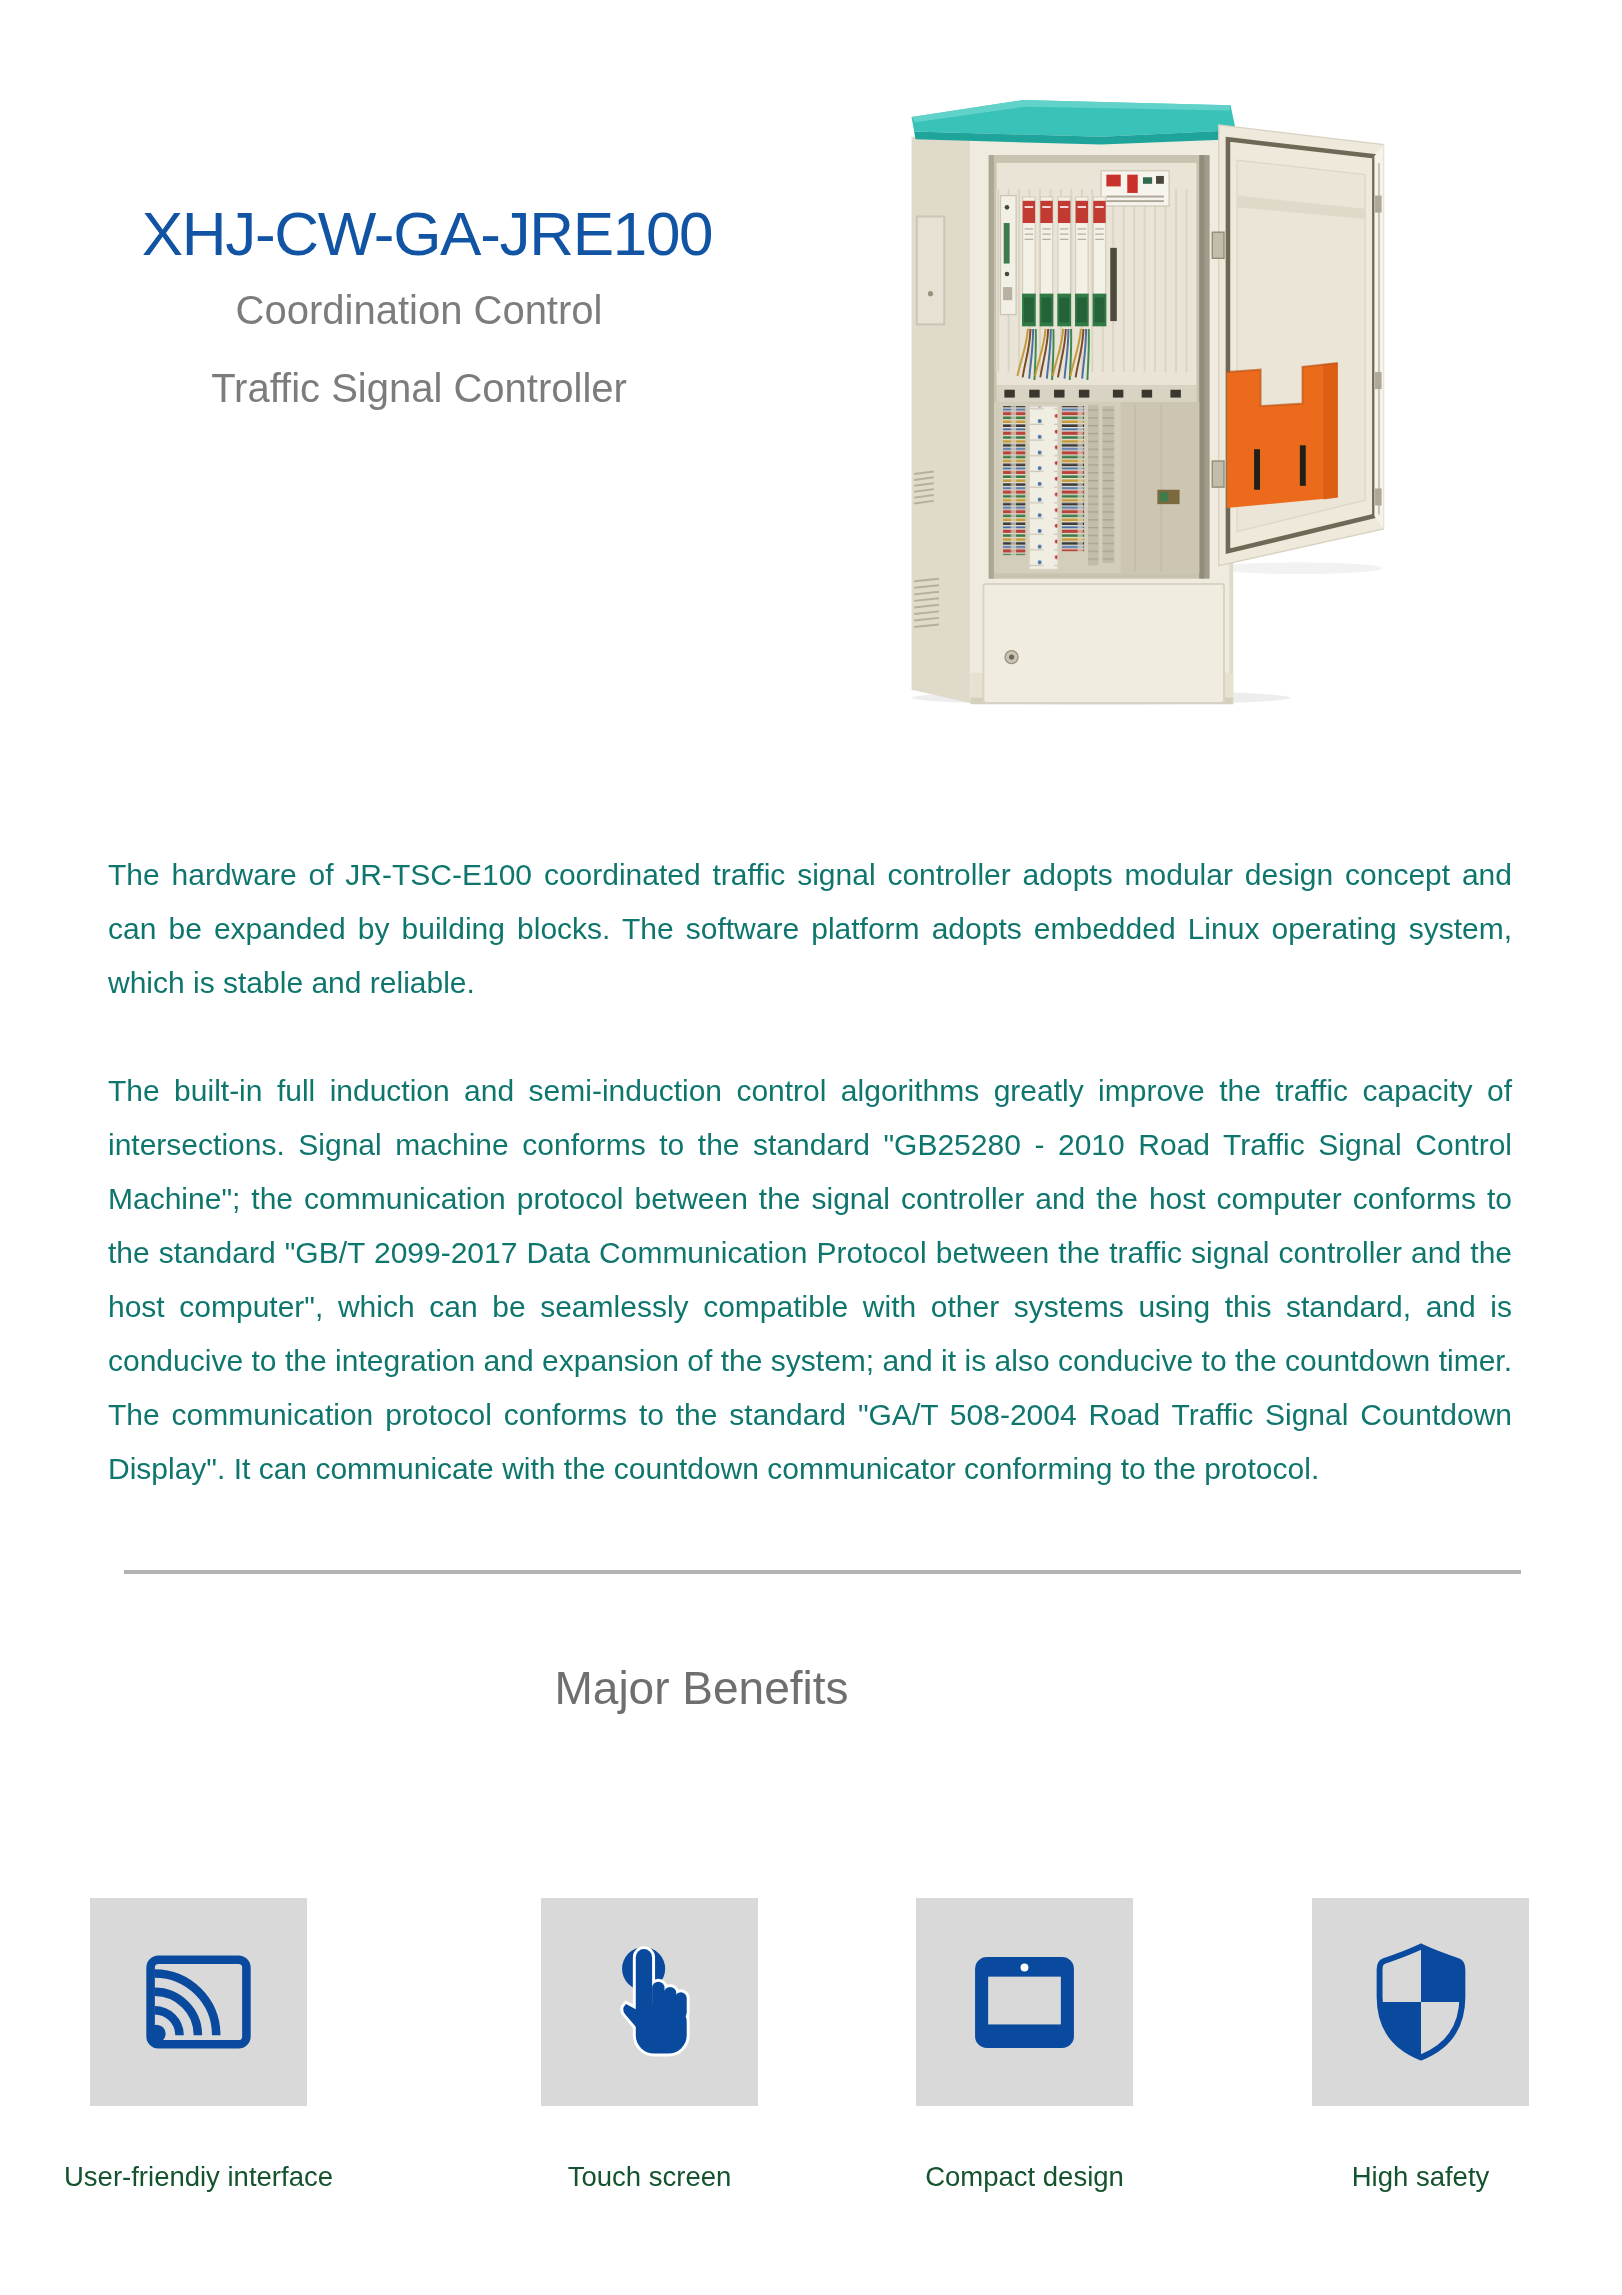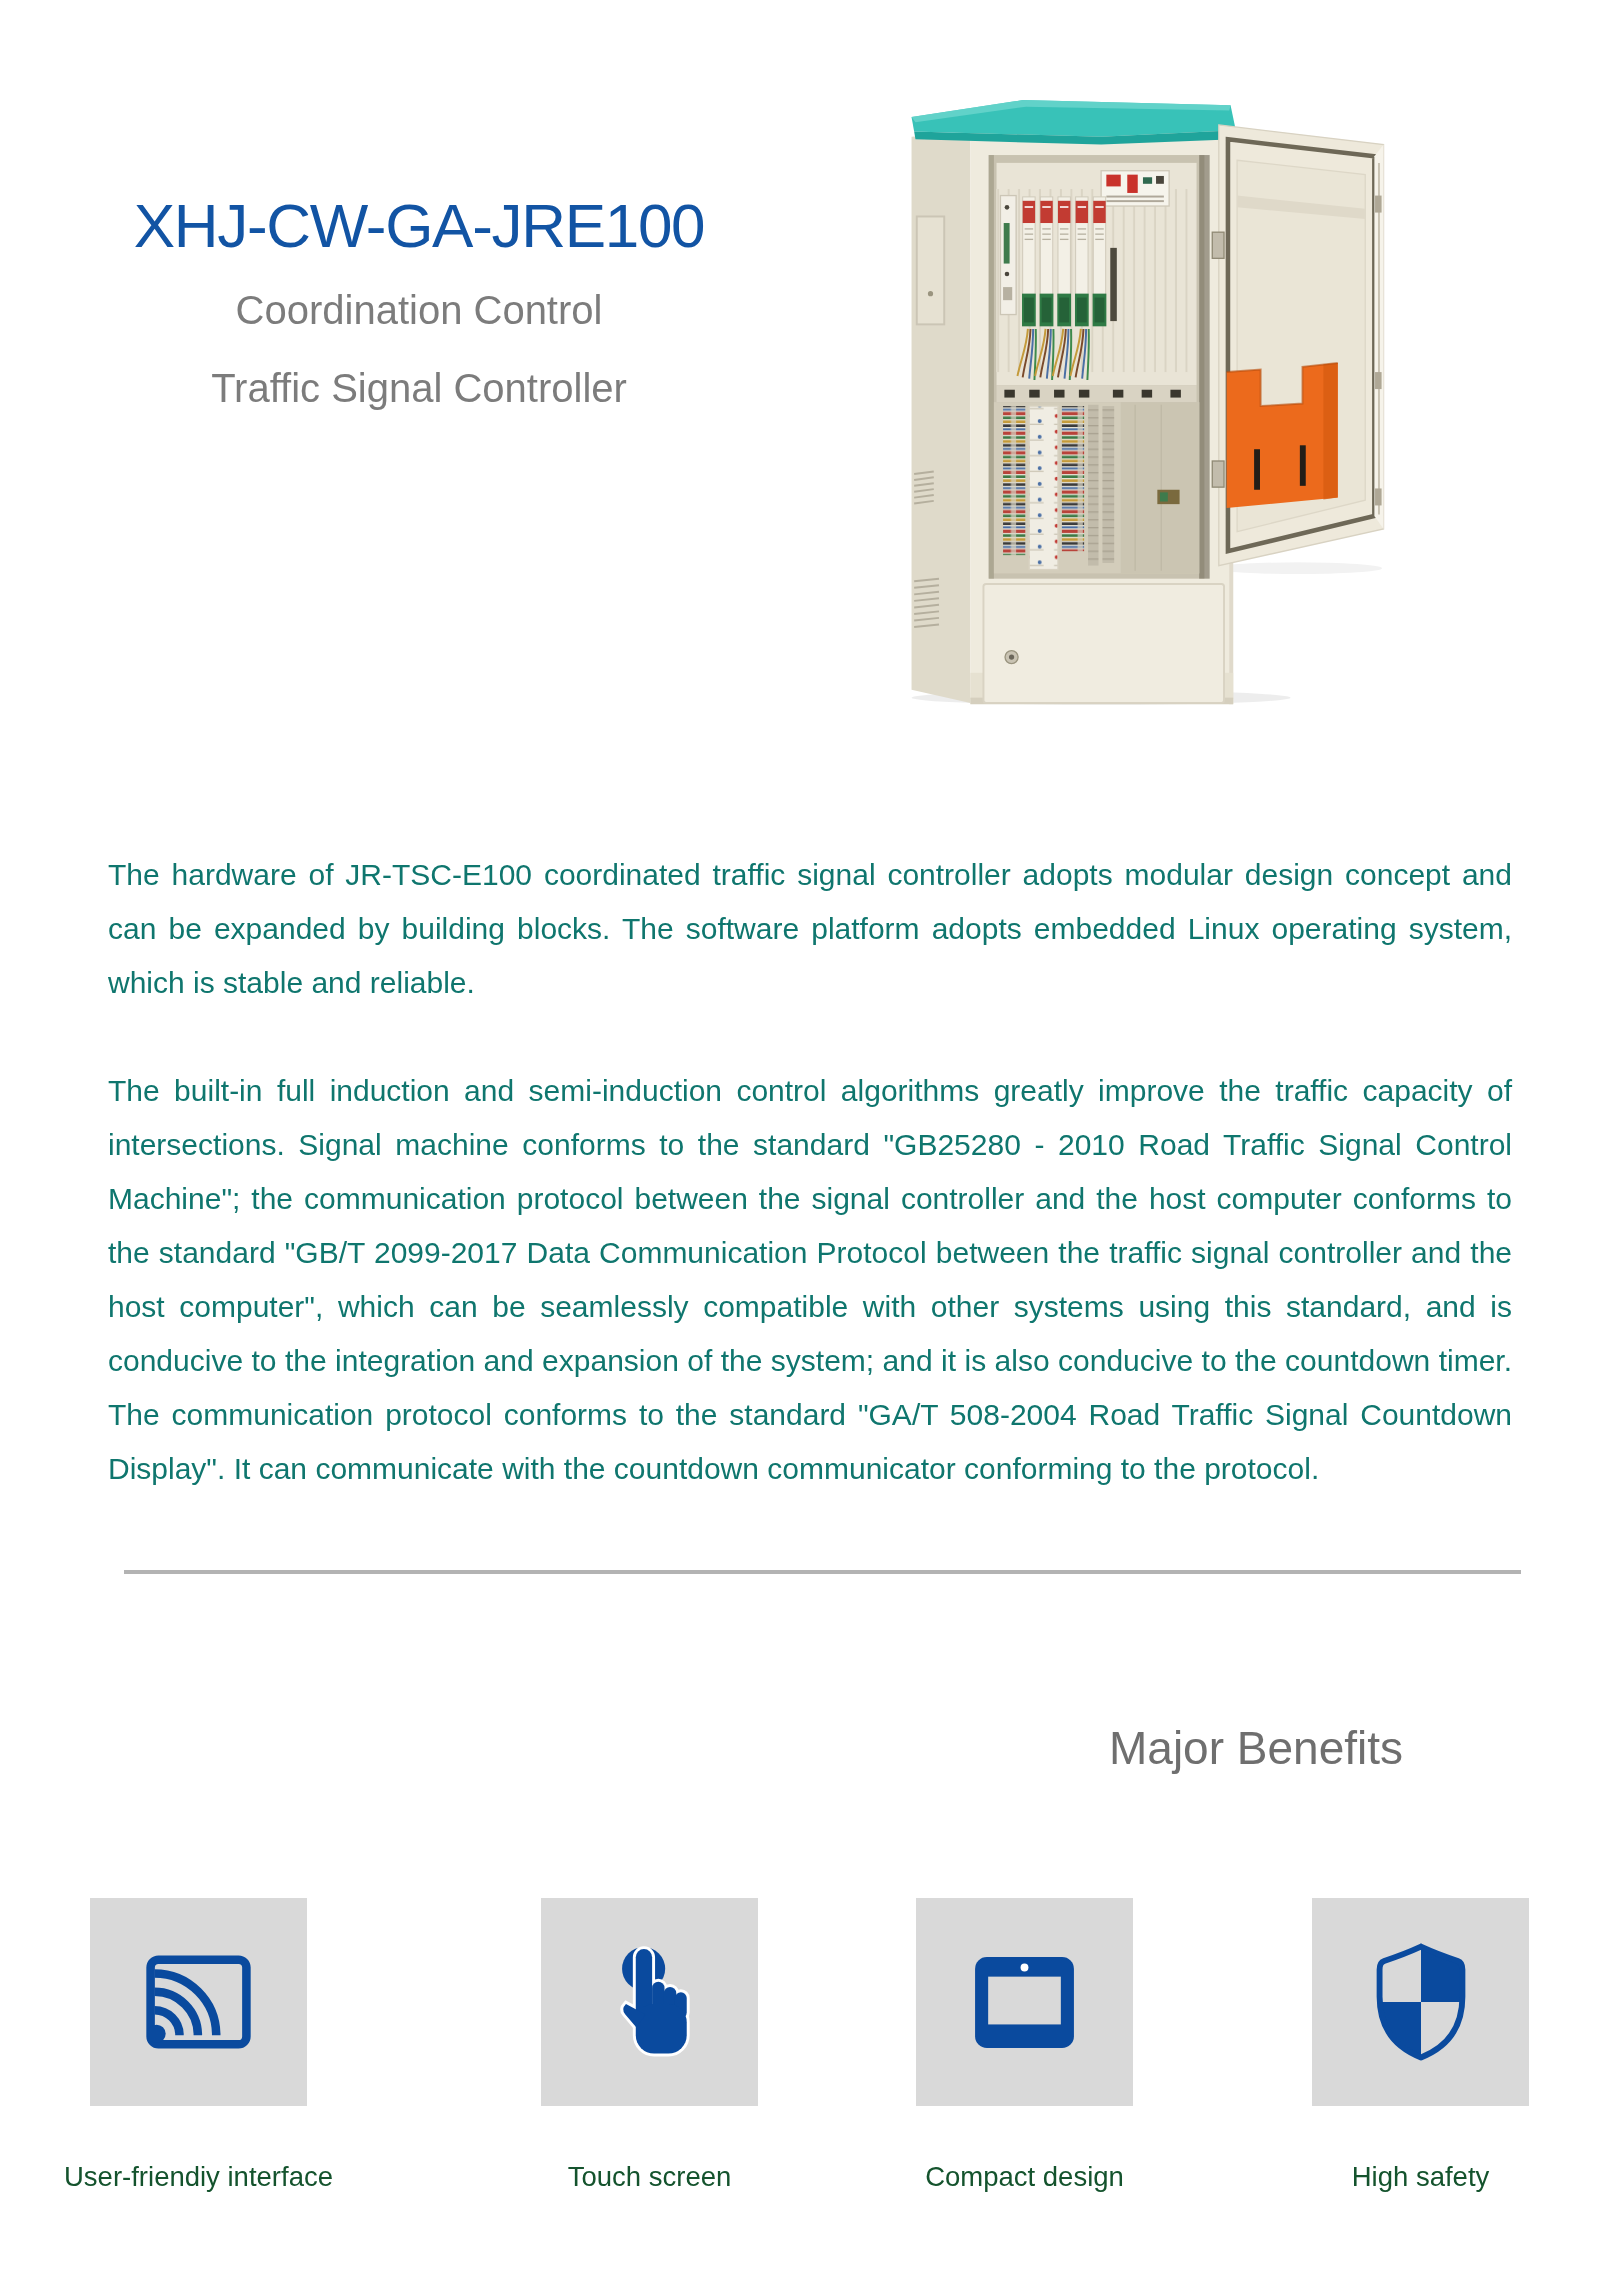--- a/index.html
+++ b/index.html
@@ -2,21 +2,21 @@
 <html style="--c-accent_blue: #1254A4; --c-icon_blue: #0A4A9E; --c-subtitle_gray: #7C7C7C; --c-heading_gray: #6F6F6F; --c-divider_gray: #B3B3B3; --c-icon_box_gray: #D9D9D9; --c-cabinet_teal: #38C2B8; --c-cabinet_cream: #EFEBDE; --c-pocket_orange: #EC6A1C;font-size:10.5px"><head>
 <meta charset="utf-8">
 <style>
   html,body { margin:0; padding:0; background:#ffffff; }
   .page {
     position:relative; width:1623px; height:2295px; background:#fff;
     font-family:"Liberation Sans","DejaVu Sans",sans-serif; overflow:hidden;
   }
   
   .title {
-    position:absolute; left:108px; top:195px; width:622px; margin:0;
+    position:absolute; left:108px; top:195px; width:622px; margin:8px;
     text-align:center; font-size:62px; font-weight:400; letter-spacing:-1.3px;
     color:var(--c-accent_blue,#1254A4); line-height:1;
   }
   .subtitle {
     position:absolute; left:108px; width:622px; margin:0;
     text-align:center; font-size:40px; font-weight:400;
     color:var(--c-subtitle_gray,#7C7C7C); line-height:1.1;
   }
   .subtitle.s1 { top:288px; }
   .subtitle.s2 { top:366px; }
@@ -27,22 +27,22 @@
     position:absolute; left:108px; top:848px; width:1404px;
     font-size:30px; line-height:54px; color:#0f766e; text-align:justify;
   }
   .desc p { margin:0 0 54px 0; }
   
   .divider {
     position:absolute; left:124px; top:1570px; width:1397px; height:3.9px;
     background:var(--c-divider_gray,#B3B3B3); border:none; margin:0;
   }
   .heading {
-    position:absolute; left:0; top:1721px; width:1403px; margin:0;
-    text-align:right; font-size:46px; font-weight:400;
+    position:absolute; left:0; top:1661px; width:1403px; margin:0;
+    text-align:center; font-size:46px; font-weight:400;
     color:var(--c-heading_gray,#6F6F6F); line-height:1.2;
   }
   
   .benefit { position:absolute; top:1898px; width:327px; text-align:center; }
   .benefit.b1 { left:35px; }
   .benefit.b2 { left:486px; }
   .benefit.b3 { left:861px; }
   .benefit.b4 { left:1257px; }
   .iconbox {
     width:217px; height:208px; margin:0 auto;

